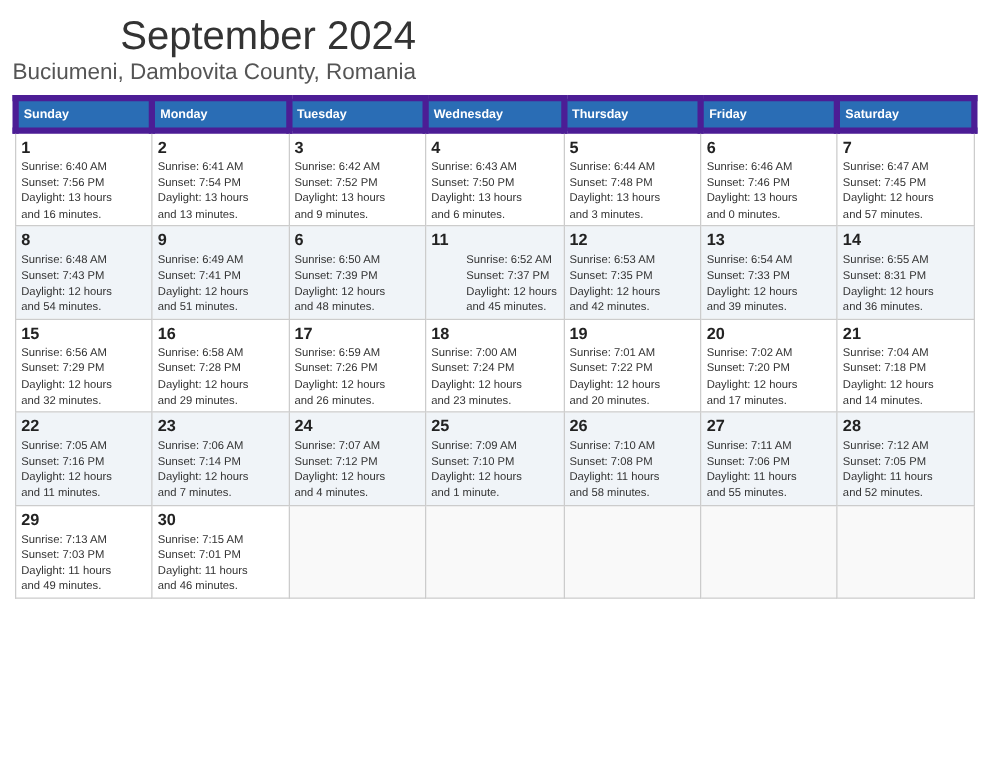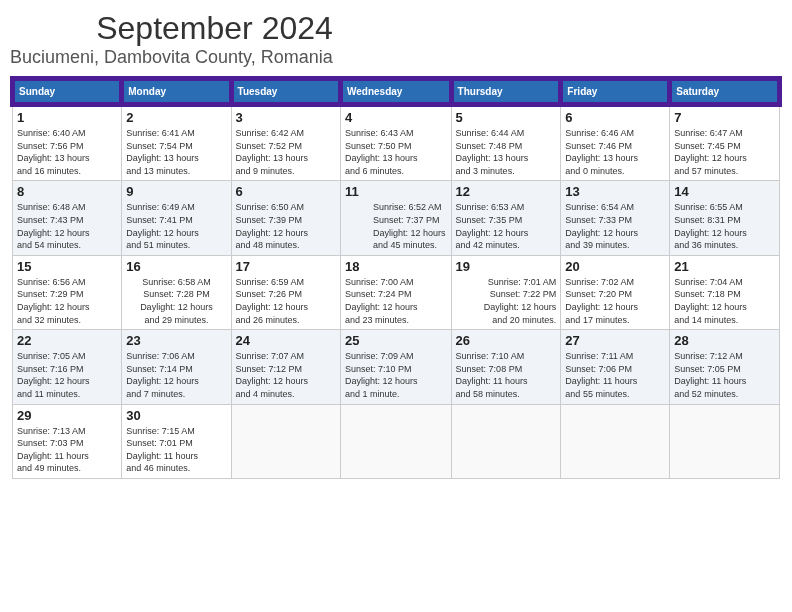--- a/index.html
+++ b/index.html
@@ -190,42 +190,42 @@
       <tr>
         <td>
           <span class="day-num">15</span>
           <div class="day-info" style="white-space: pre-line;">Sunrise: 6:56 AM
 Sunset: 7:29 PM
 Daylight: 12 hours
 and 32 minutes.</div>
         </td>
         <td>
           <span class="day-num">16</span>
-          <div class="day-info" style="white-space: pre-line; text-align: center;">Sunrise: 6:58 AM
+          <div class="day-info" style="white-space: pre-line;">Sunrise: 6:58 AM
 Sunset: 7:28 PM
 Daylight: 12 hours
 and 29 minutes.</div>
         </td>
         <td>
           <span class="day-num">17</span>
           <div class="day-info" style="white-space: pre-line;">Sunrise: 6:59 AM
 Sunset: 7:26 PM
 Daylight: 12 hours
 and 26 minutes.</div>
         </td>
         <td>
           <span class="day-num">18</span>
           <div class="day-info" style="white-space: pre-line;">Sunrise: 7:00 AM
 Sunset: 7:24 PM
 Daylight: 12 hours
 and 23 minutes.</div>
         </td>
         <td>
           <span class="day-num">19</span>
-          <div class="day-info" style="white-space: pre-line; text-align: right;">Sunrise: 7:01 AM
+          <div class="day-info" style="white-space: pre-line;">Sunrise: 7:01 AM
 Sunset: 7:22 PM
 Daylight: 12 hours
 and 20 minutes.</div>
         </td>
         <td>
           <span class="day-num">20</span>
           <div class="day-info" style="white-space: pre-line;">Sunrise: 7:02 AM
 Sunset: 7:20 PM
 Daylight: 12 hours
 and 17 minutes.</div>

